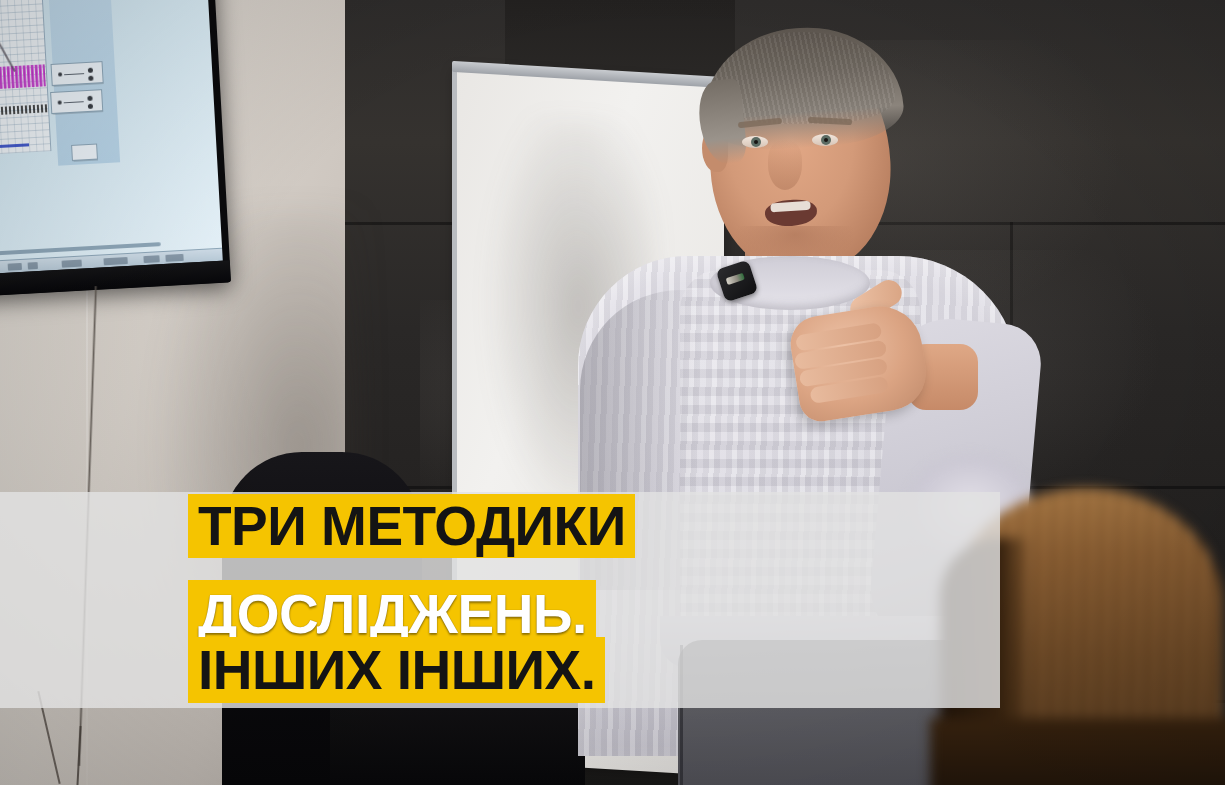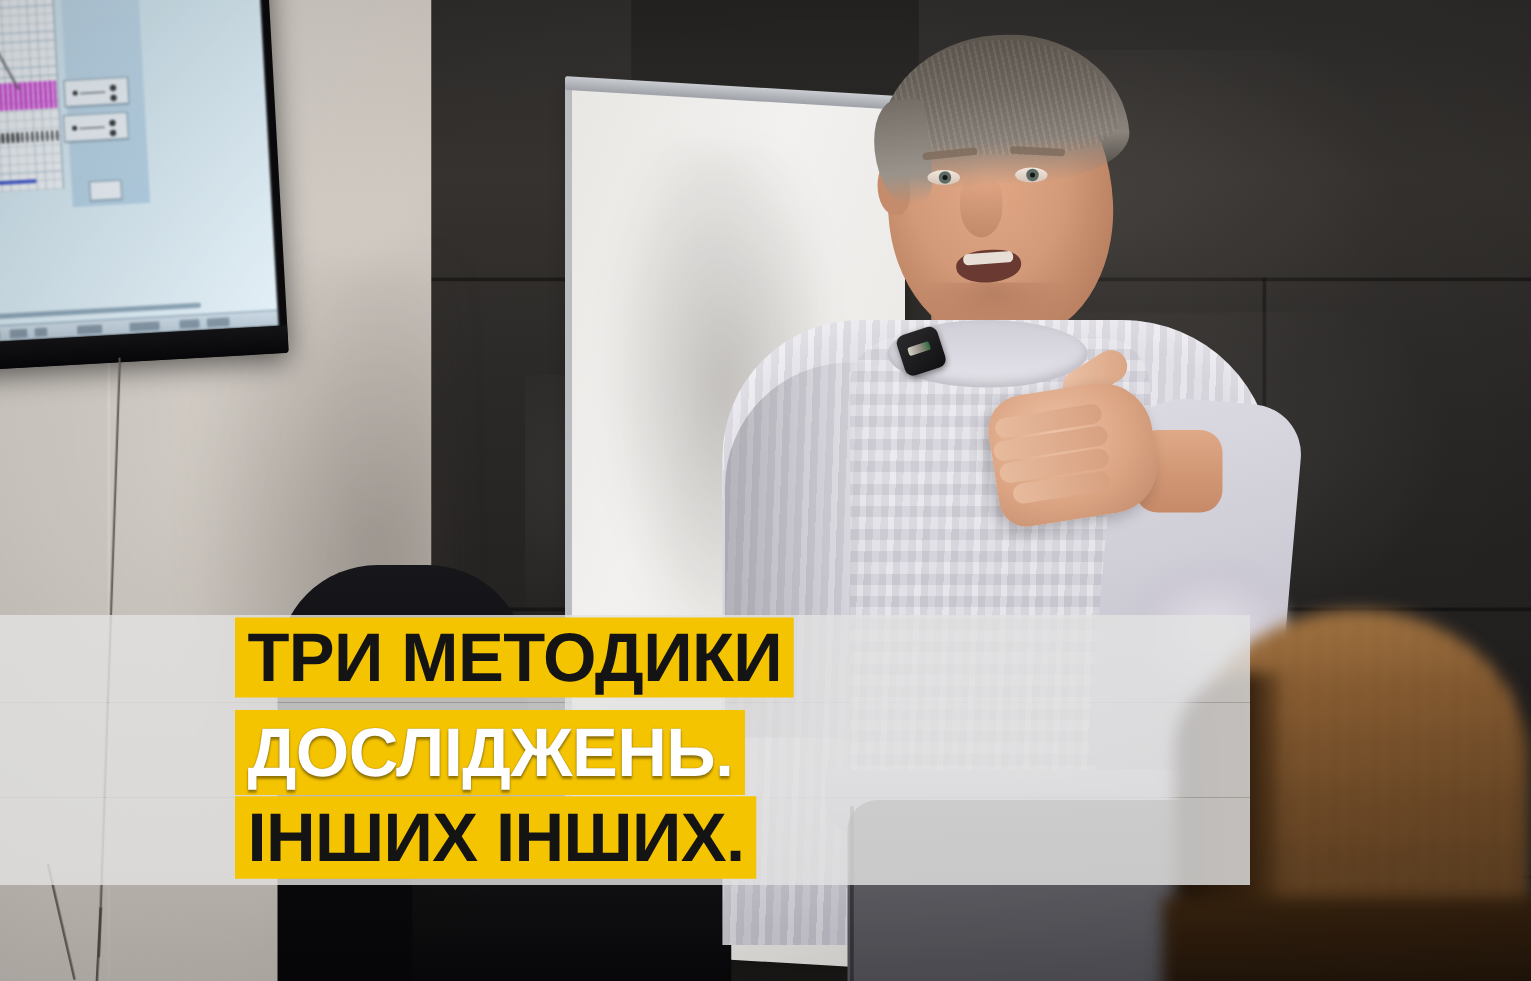--- a/index.html
+++ b/index.html
@@ -388,21 +388,21 @@
     white-space:nowrap;
     font-weight:bold;
     font-family:"Liberation Sans", sans-serif;
     letter-spacing:-0.5px;
   }
   .cap-line.l1{
     left:188px; top:494px; height:64px;
     font-size:55px; color:#141414;
   }
   .cap-line.l2{
-    left:188px; top:568px; height:68px;
+    left:188px; top:580px; height:68px;
     font-size:55px; color:#ffffff;
     text-shadow: 0 2px 2px rgba(40,30,0,.45), 0 0 1px rgba(60,45,0,.6);
   }
   .cap-line.l3{
     left:188px; top:637px; height:66px;
     font-size:55px; color:#141414;
   }
 
   
   .grade{

